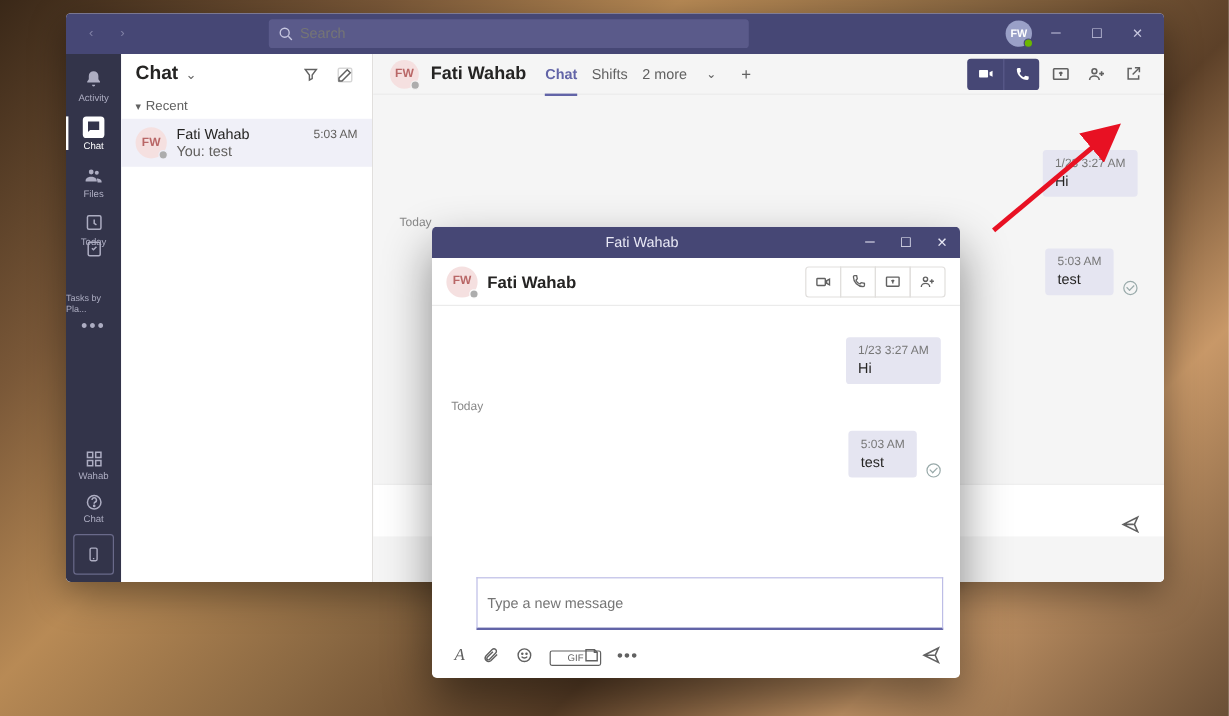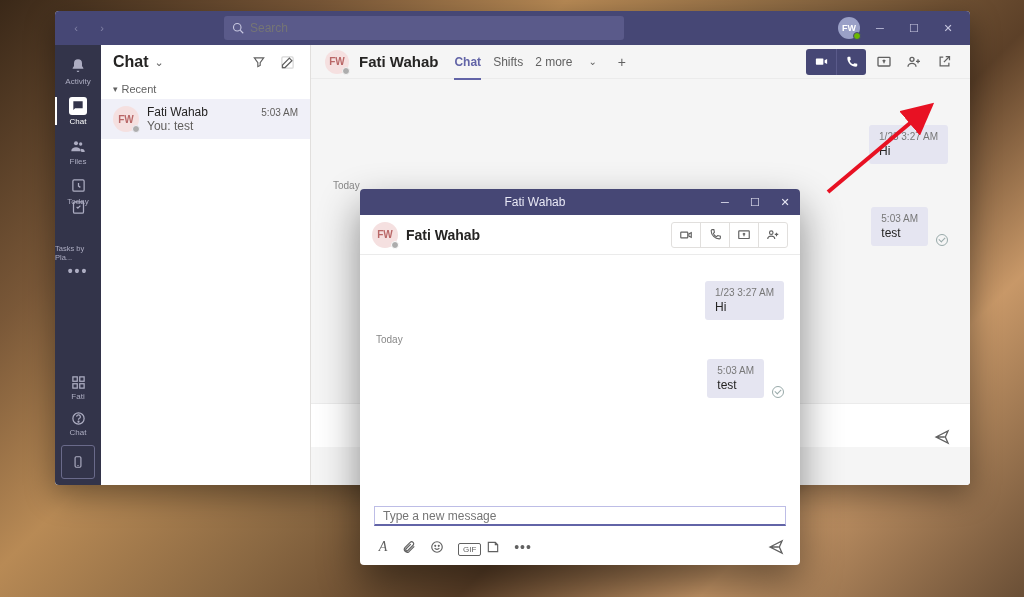--- a/index.html
+++ b/index.html
@@ -93,21 +93,21 @@
   .pop-title .ptxt { flex:1; text-align:center;}
   .pop-title .pctl { width:30px; height:26px; display:flex; align-items:center; justify-content:center; cursor:pointer; font-size:11px;}
   .pop-hdr { height:40px; display:flex; align-items:center; padding:0 12px; gap:8px; border-bottom:1px solid #ebebeb;}
   .pop-hdr .title { font-weight:700; font-size:14px; color:#252423;}
   .pop-hdr .right { margin-left:auto; display:flex; gap:0;}
   .pop-hdr .picn { width:30px; height:26px; border:1px solid #e1dfdd; margin-left:-1px; display:flex; align-items:center; justify-content:center; color:#616161; cursor:pointer; font-size:12px;}
   .pop-hdr .picn:first-child { border-radius:3px 0 0 3px; margin-left:0;}
   .pop-hdr .picn:last-child { border-radius:0 3px 3px 0;}
   .pop-body { flex:1; padding:10px 16px 4px; display:flex; flex-direction:column; gap:10px; overflow:hidden;}
   .pop-compose-wrap { padding:0 14px 6px; }
-  .pop-compose { border:1px solid #bdbde6; border-bottom:2px solid #6264a7; height:20px; display:flex; align-items:center; padding:0 8px;}
+  .pop-compose { border:1px solid #bdbde6; border-bottom:2px solid #6264a7; height:44px; display:flex; align-items:center; padding:0 8px;margin-left:23px;}
   .pop-compose input { border:none; outline:none; width:100%; font-size:12px; color:#252423;}
   .pop-tools { display:flex; align-items:center; gap:10px; padding:6px 14px 10px; color:#616161; font-size:14px;}
   .pop-tools .tool { cursor:pointer; width:18px; text-align:center;}
   .pop-tools .spacer { flex:1; }
 
   
   .arrow { position:absolute; left:820px; top:100px; width:130px; height:100px; pointer-events:none;}
   svg { display:block; }
 </style>
 </head>
@@ -193,21 +193,21 @@
       <div class="spacer"></div>
       <div class="bottomitem">
         <span class="ricn">
           <svg width="15" height="15" viewBox="0 0 24 24" fill="none" stroke="currentColor" stroke-width="2">
               <rect x="3" y="3" width="7" height="7"></rect>
               <rect x="14" y="3" width="7" height="7"></rect>
               <rect x="3" y="14" width="7" height="7"></rect>
               <rect x="14" y="14" width="7" height="7"></rect>
             </svg>
         </span>
-        <span>Fati</span>
+        <span>Wahab</span>
       </div>
       <div class="bottomitem">
         <span class="ricn">
           <svg width="15" height="15" viewBox="0 0 24 24" fill="none" stroke="currentColor" stroke-width="2">
               <circle cx="12" cy="12" r="9"></circle>
               <path d="M9 9a3 3 0 1 1 4 3c-1 .5-1 1-1 2"></path>
               <circle cx="12" cy="17" r=".8" fill="currentColor"></circle>
             </svg>
         </span>
         <span>Chat</span>
@@ -407,21 +407,21 @@
         </svg>
     </span>
     <span class="tool">
       <svg width="14" height="14" viewBox="0 0 24 24" fill="none" stroke="currentColor" stroke-width="2">
           <circle cx="12" cy="12" r="9"></circle>
           <path d="M8 14s1.5 2 4 2 4-2 4-2"></path>
           <circle cx="9" cy="10" r=".8" fill="currentColor"></circle>
           <circle cx="15" cy="10" r=".8" fill="currentColor"></circle>
         </svg>
     </span>
-    <span class="tool"><span style="font-size:8px;border:1px solid currentColor;padding:1px 4px;border-radius:2px;">GIF</span></span>
+    <span class="tool"><span style="font-size:8px;border:1px solid currentColor;padding:1px 14px;border-radius:2px;">GIF</span></span>
     <span class="tool">
       <svg width="14" height="14" viewBox="0 0 24 24" fill="none" stroke="currentColor" stroke-width="2">
           <path d="M4 4h12l4 4v12H4z"></path>
           <path d="M16 4v4h4"></path>
         </svg>
     </span>
     <span class="tool"><span style="letter-spacing:1px;">•••</span></span>
     <span class="spacer"></span>
     <span class="tool">
       <svg width="16" height="16" viewBox="0 0 24 24" fill="none" stroke="currentColor" stroke-width="2">

